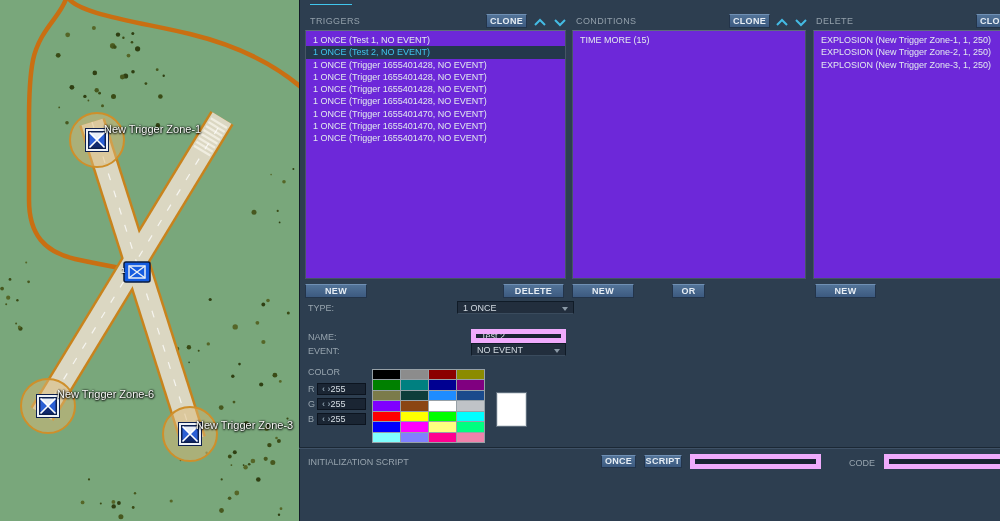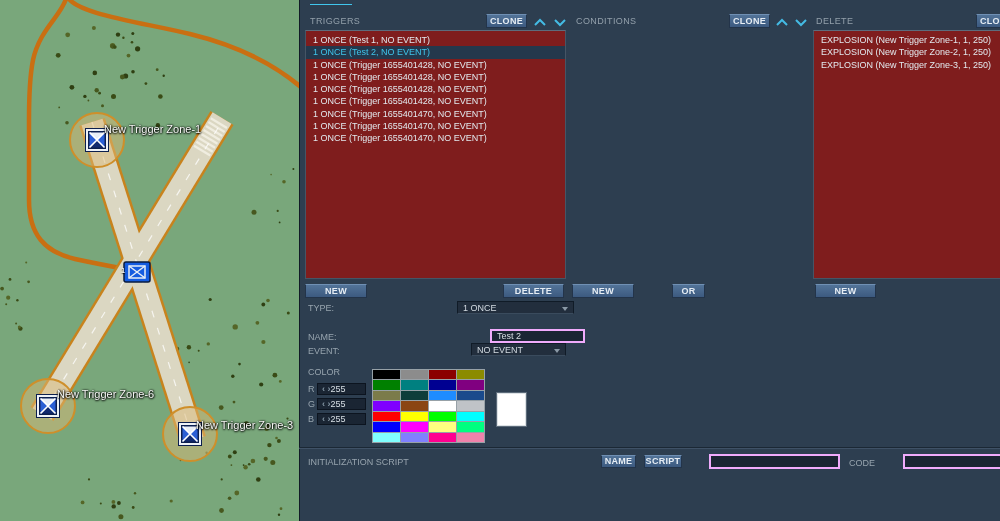--- a/index.html
+++ b/index.html
@@ -14,30 +14,30 @@
   
   #panel{position:absolute;left:299px;top:0;width:701px;height:521px;background:#2d3e50;border-left:1px solid #121b27;box-sizing:border-box;}
   .tab{position:absolute;left:310px;top:0;width:42px;height:4px;overflow:hidden;border-bottom:1px solid #40c6ee;}
   .tab span{position:absolute;left:0;top:-8px;color:#40c6ee;font-size:9px;font-weight:bold;letter-spacing:.5px;}
   .hdr{position:absolute;color:#93a0ab;font-size:9px;letter-spacing:.4px;}
   .btn{position:absolute;height:14px;box-sizing:border-box;cursor:default;
        background:linear-gradient(#527398,#3c5a80);border:1px solid #23344a;border-top-color:#7090b4;
        color:#e6edf4;font-size:9px;font-weight:bold;text-align:center;line-height:12px;letter-spacing:.3px;}
   .chevbtn{position:absolute;width:16px;height:13px;}
   .listbox{position:absolute;top:30px;height:249px;box-sizing:border-box;overflow:hidden;
-           background:#7f1d1d;border:1px solid #46556 5;border:1px solid #465565;border-top-color:#5d6c7c;padding-top:3px;font-size:9px;}
+           background:#6d28d9;border:1px solid #46556 5;border:1px solid #465565;border-top-color:#5d6c7c;padding-top:3px;font-size:9px;}
   .lrow{height:12.3px;line-height:12.3px;padding-left:7px;color:#e2e9ee;white-space:nowrap;}
   .lrow.selected{background:#24384c;color:#3ec5ec;}
   .lbl{position:absolute;color:#97a4ae;font-size:9px;}
   .drop{position:absolute;height:13px;box-sizing:border-box;background:#222e3d;border:1px solid #101b27;
         border-bottom-color:#3a4b5d;color:#d2dae1;font-size:9px;line-height:11px;padding:1px 5px;}
   .drop .tri{position:absolute;right:5px;top:5px;width:0;height:0;
         border-left:3.5px solid transparent;border-right:3.5px solid transparent;border-top:4px solid #8a99a6;}
-  .inp{position:absolute;height:14px;box-sizing:border-box;background:#1a2533;border:2px solid #f0abfc;
-       color:#d8dfe5;font-size:9px;padding:0 5px;font-family:inherit;outline:none;margin-left:19px;}
+  .inp{position:absolute;height:14px;box-sizing:border-box;background:#1a2533;border:5px solid #f0abfc;
+       color:#d8dfe5;font-size:9px;padding:0 5px;font-family:inherit;outline:none;}
   .spin{position:absolute;width:49px;height:12px;box-sizing:border-box;background:#1a2533;border:1px solid #0c141f;
         color:#d8dfe5;font-size:9px;line-height:10px;padding-left:4px;white-space:nowrap;}
   .spin .arr{color:#8496a4;font-weight:bold;cursor:default;}
   .spin .val{}
   .palette{position:absolute;left:372px;top:369px;width:113px;height:74px;box-sizing:border-box;
            display:grid;grid-template-columns:repeat(4,1fr);grid-auto-rows:1fr;gap:1px;
            background:#97a1a7;border:1px solid #97a1a7;}
   .swatch{width:100%;height:100%;}
   .preview{position:absolute;left:497px;top:393px;width:29px;height:33px;box-sizing:border-box;
            border:1px solid #dde2e5;box-shadow:0 0 0 1px #5b6a79;}
@@ -250,20 +250,24 @@
   <div class="lrow">1 ONCE (Test 1, NO EVENT)</div>
       <div class="lrow selected">1 ONCE (Test 2, NO EVENT)</div>
       <div class="lrow">1 ONCE (Trigger 1655401428, NO EVENT)</div>
       <div class="lrow">1 ONCE (Trigger 1655401428, NO EVENT)</div>
       <div class="lrow">1 ONCE (Trigger 1655401428, NO EVENT)</div>
       <div class="lrow">1 ONCE (Trigger 1655401428, NO EVENT)</div>
       <div class="lrow">1 ONCE (Trigger 1655401470, NO EVENT)</div>
       <div class="lrow">1 ONCE (Trigger 1655401470, NO EVENT)</div>
       <div class="lrow">1 ONCE (Trigger 1655401470, NO EVENT)</div>
     </div>
+  <div class="listbox" style="left:572px;width:234px;">
+
+  <div class="lrow">TIME MORE (15)</div>
+    </div>
   <div class="listbox" style="left:813px;width:200px;">
 
   <div class="lrow">EXPLOSION (New Trigger Zone-1, 1, 250)</div>
       <div class="lrow">EXPLOSION (New Trigger Zone-2, 1, 250)</div>
       <div class="lrow">EXPLOSION (New Trigger Zone-3, 1, 250)</div>
     </div>
 
   <div class="btn" style="left:305px;top:284px;width:62px;">NEW</div>
   <div class="btn" style="left:503px;top:284px;width:61px;">DELETE</div>
   <div class="btn" style="left:572px;top:284px;width:62px;">NEW</div>
@@ -322,19 +326,19 @@
       <div class="swatch" style="background: rgb(0, 255, 128);"></div>
       <div class="swatch" style="background: rgb(128, 255, 255);"></div>
       <div class="swatch" style="background: rgb(128, 128, 255);"></div>
       <div class="swatch" style="background: rgb(255, 0, 144);"></div>
       <div class="swatch" style="background: rgb(239, 130, 171);"></div>
     </div>
   <div class="preview" style="background: rgb(255, 255, 255);"></div>
 
   <div class="divider"></div>
   <div class="lbl" style="left:308px;top:457px;">INITIALIZATION SCRIPT</div>
-  <div class="btn" style="left:601px;top:455px;width:35px;height:13px;line-height:11px;">NAME</div>
+  <div class="btn" style="left:601px;top:455px;width:35px;height:13px;line-height:11px;">ONCE</div>
   <div class="btn" style="left:644px;top:455px;width:38px;height:13px;line-height:11px;">SCRIPT</div>
   <input class="inp" style="left: 690px; top: 454px; width: 131px; height: 15px;" value="">
   <div class="lbl" style="left:849px;top:458px;">CODE</div>
   <input class="inp" style="left: 884px; top: 454px; width: 150px; height: 15px;" value="">
 
 </div>
 
 </body></html>

